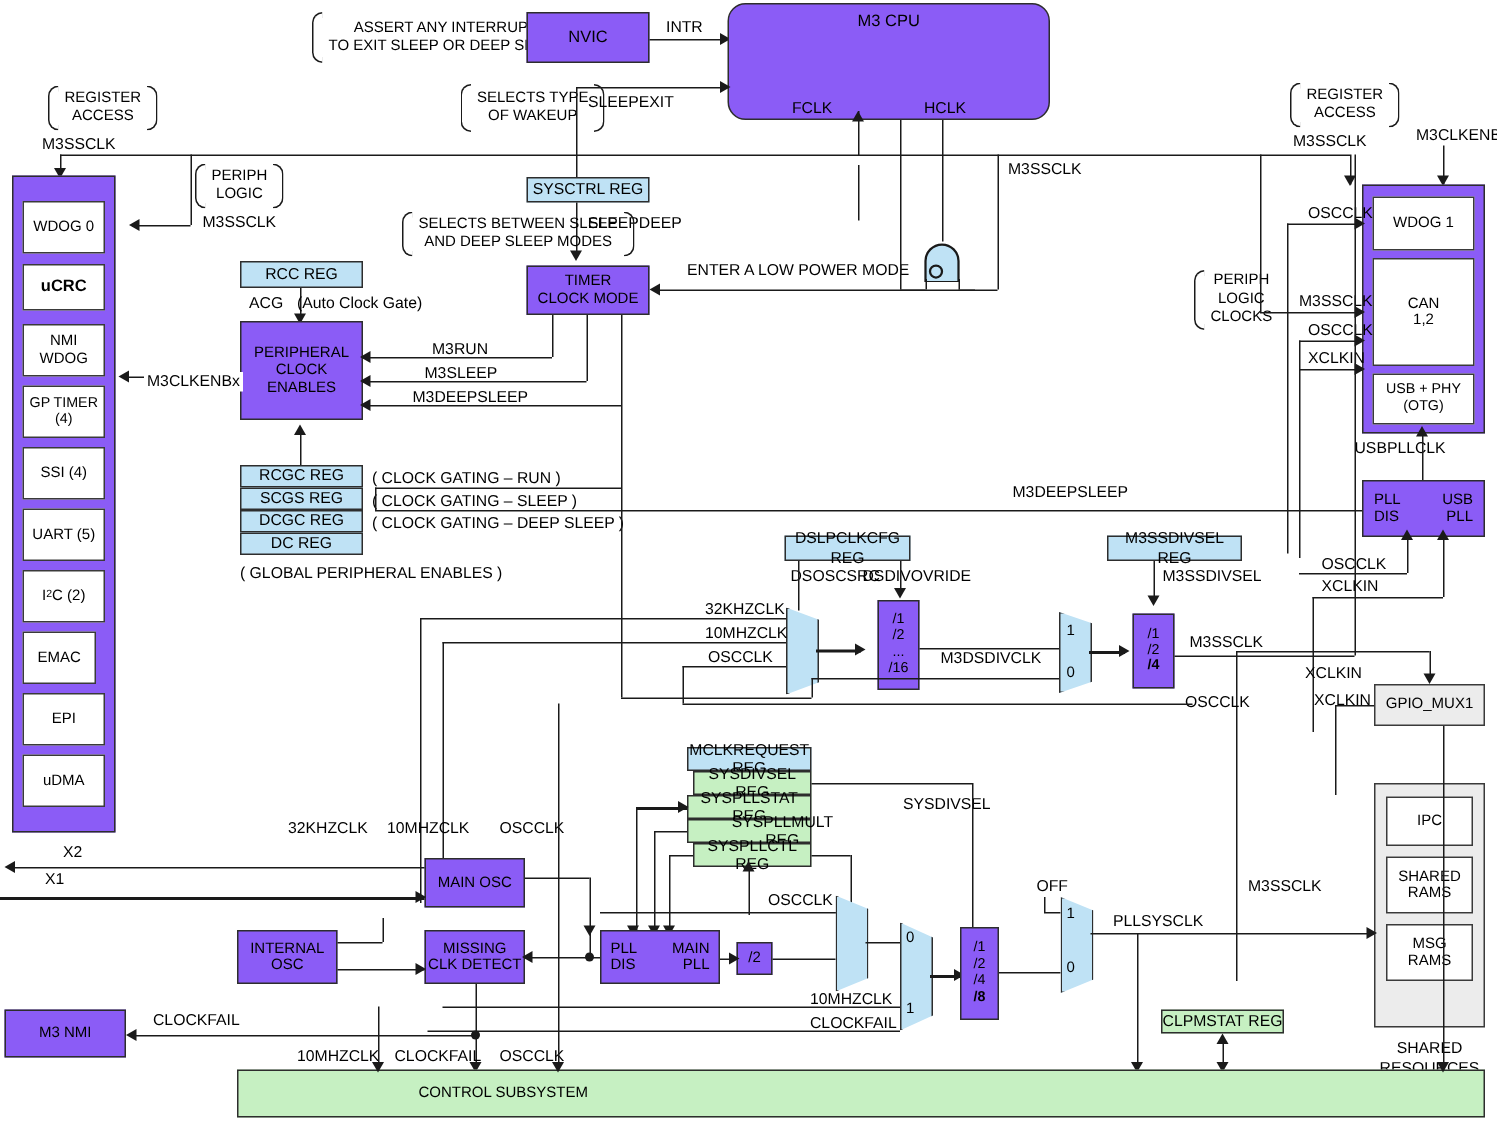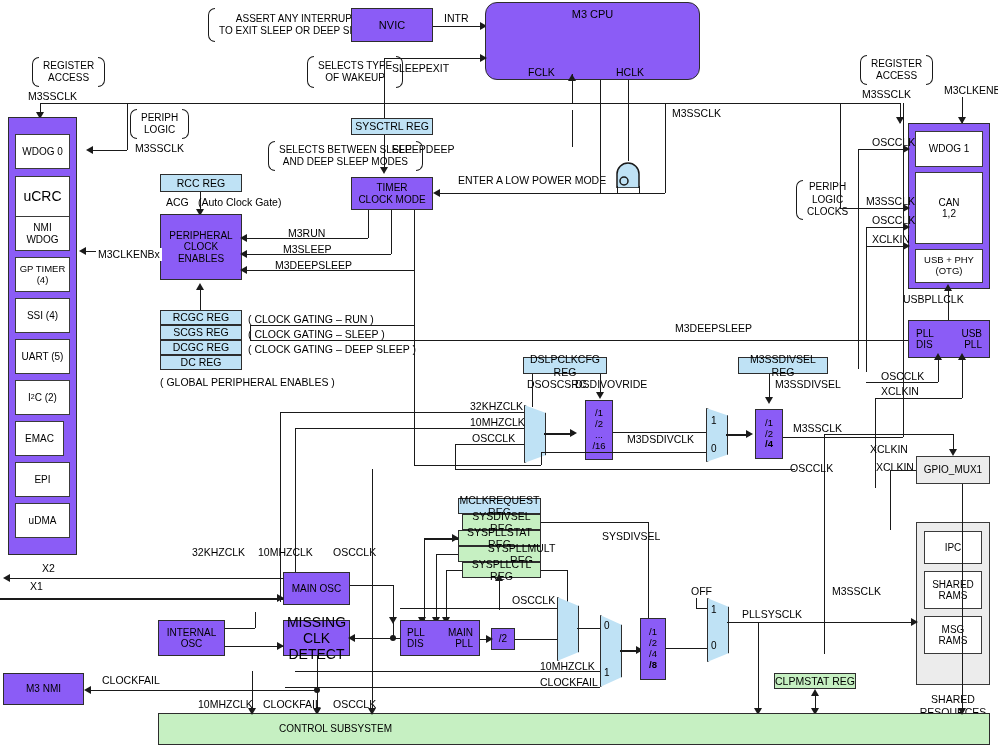--- a/index.html
+++ b/index.html
@@ -115,21 +115,21 @@
 
   <div class="h" style="left:40px;top:103px;width:860px;"></div>
   <div class="v" style="left:40px;top:103px;height:14px;"></div>
   <div class="ar d" style="left:36px;top:112px;"></div>
   <div class="v" style="left:127px;top:103px;height:47px;"></div>
   <div class="h" style="left:88px;top:150px;width:39px;"></div>
   <div class="ar l" style="left:86px;top:145.5px;"></div>
 
   <div class="box blue" style="left:8px;top:117px;width:69px;height:438px;"></div>
   <div class="box white" style="left:15px;top:134px;width:55px;height:35px;font-size:10px;">WDOG 0</div>
-  <div class="box white" style="left:15px;top:176px;width:55px;height:41px;font-size:14px;">uCRC</div>
+  <div class="box white" style="left:15px;top:176px;width:55px;height:31px;font-size:11px;font-weight:bold;">uCRC</div>
   <div class="box white" style="left:15px;top:216px;width:55px;height:35px;font-size:10px;">NMI WDOG</div>
   <div class="box white" style="left:15px;top:257px;width:55px;height:35px;font-size:9.5px;">GP TIMER  (4)</div>
   <div class="box white" style="left:15px;top:298px;width:55px;height:35px;font-size:10px;">SSI  (4)</div>
   <div class="box white" style="left:15px;top:339px;width:55px;height:35px;font-size:10px;">UART  (5)</div>
   <div class="box white" style="left:15px;top:380px;width:55px;height:35px;font-size:10px;">
     <span>I</span>
       <span class="sup">2</span>
       <span>C  (2)</span>
   </div>
   <div class="box white" style="left:15px;top:421px;width:49px;height:35px;font-size:10px;">EMAC</div>
@@ -426,21 +426,21 @@
   <div class="lbl" style="left:258px;top:546px;">10MHZCLK</div>
   <div class="lbl" style="left:333px;top:546px;">OSCCLK</div>
 
   <div class="box blue" style="left:283px;top:572px;width:67px;height:33px;font-size:10px;">MAIN OSC</div>
   <div class="box blue" style="left:158px;top:620px;width:67px;height:36px;font-size:10px;">
     <div>
       <div>INTERNAL</div>
       <div>OSC</div>
     </div>
   </div>
-  <div class="box blue" style="left:283px;top:620px;width:67px;height:36px;font-size:14px;">
+  <div class="box blue" style="left:283px;top:620px;width:67px;height:36px;font-size:10px;">
     <div>
       <div>MISSING</div>
       <div>CLK DETECT</div>
     </div>
   </div>
   <div class="box blue" style="left:3px;top:673px;width:81px;height:32px;font-size:10px;">M3 NMI</div>
 
   <div class="lbl" style="left:30px;top:562px;margin-left:12px;">X2</div>
   <div class="lbl" style="left:30px;top:580px;">X1</div>
   <div class="h" style="left:7px;top:578px;width:276px;"></div>

